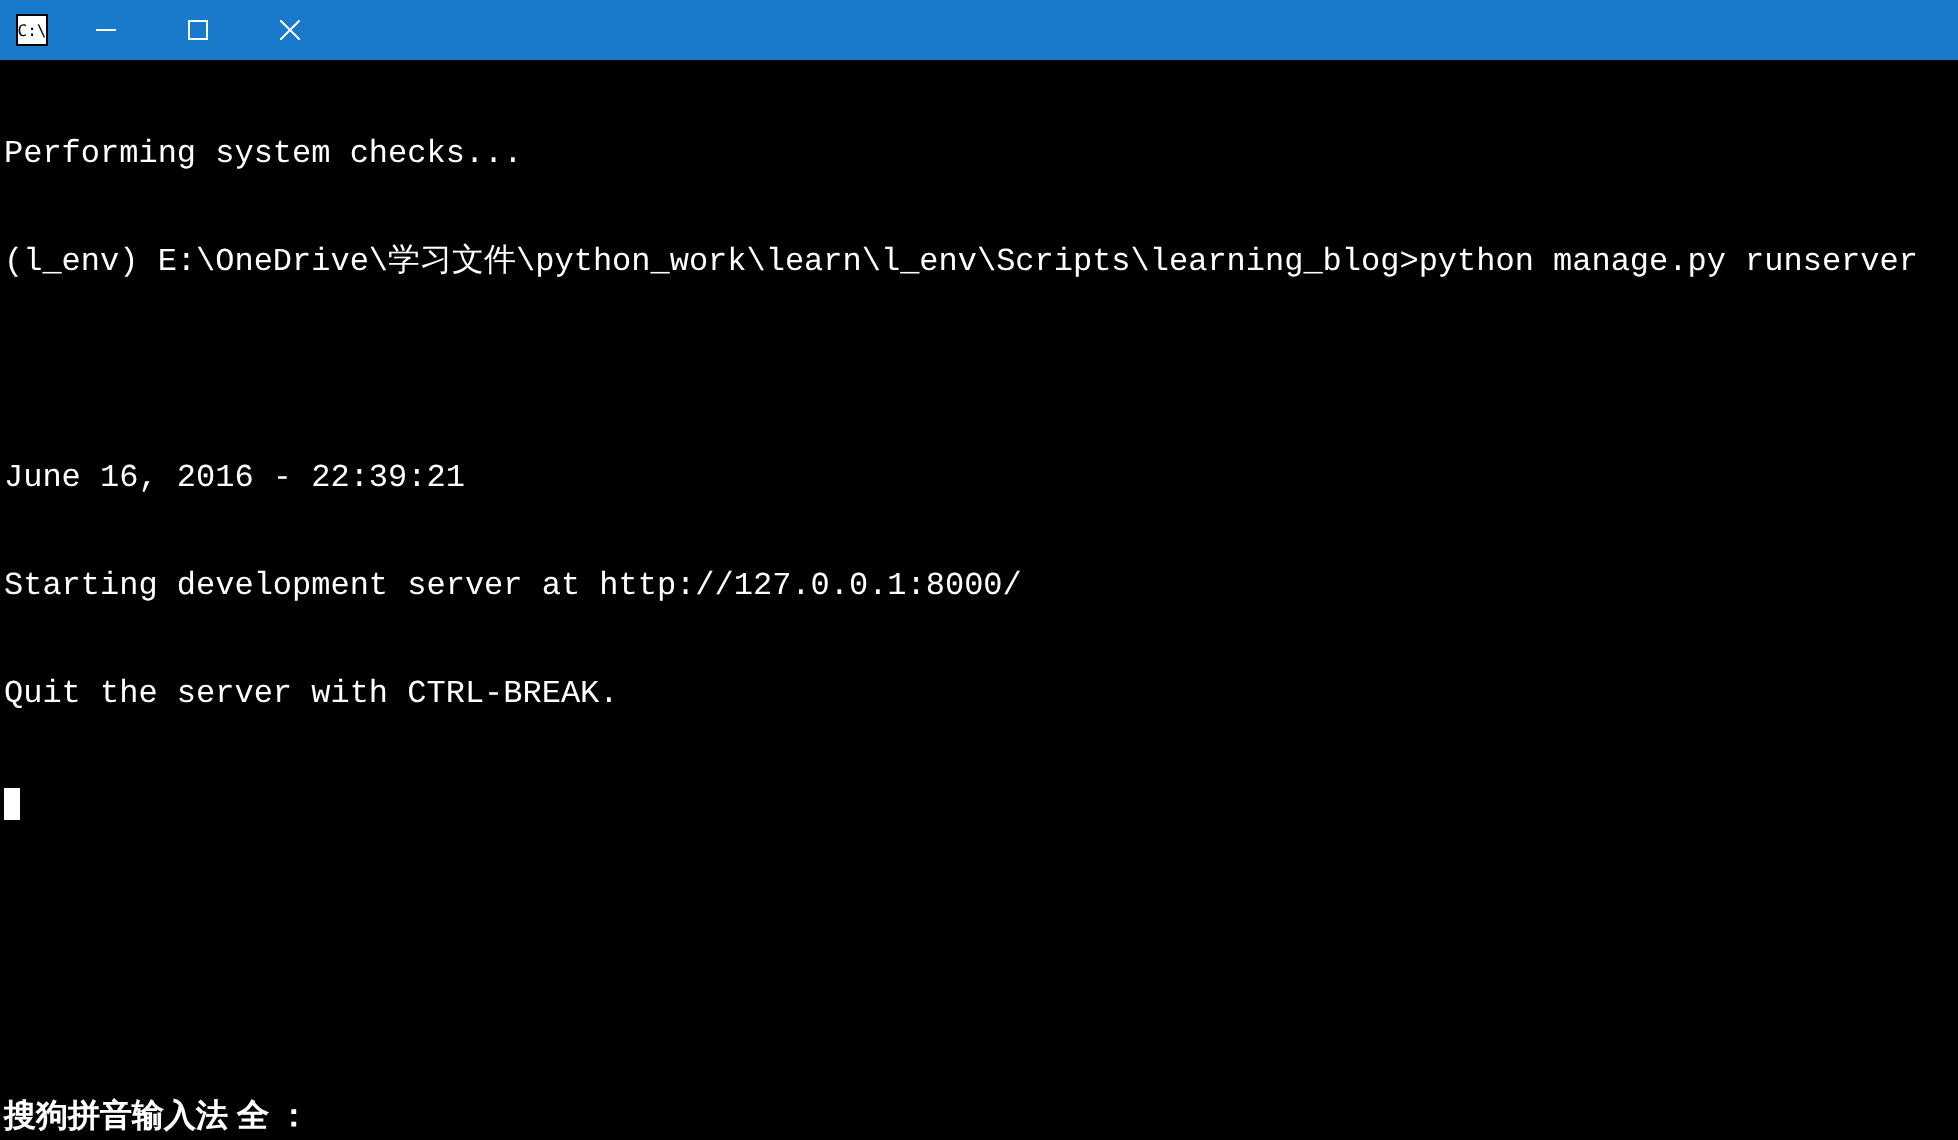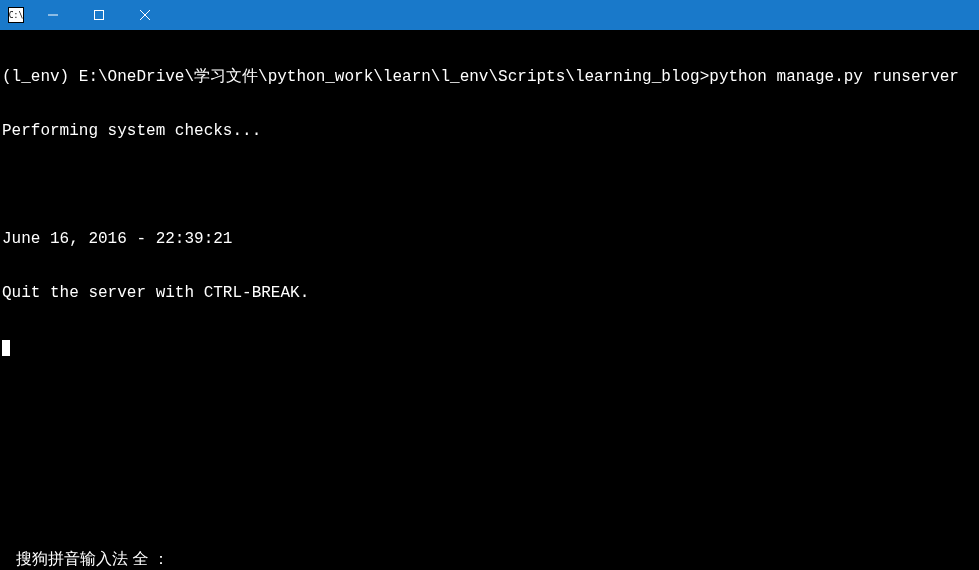--- a/index.html
+++ b/index.html
@@ -85,21 +85,22 @@
     }
     .ime-bar {
       position: absolute;
       bottom: 0;
       left: 0;
       right: 0;
       height: 20px;
       color: #fff;
       font-family: "NSimSun", "SimSun", sans-serif;
       font-size: 16px;
-      padding-left: 16px;
+      padding-left: 2px;
+      font-weight: bold;
     }
   </style>
 </head>
 <body>
 
 <div class="titlebar">
   <div class="titlebar-icon">C:\</div>
   <div class="titlebar-buttons">
     <div class="titlebar-btn">
       <svg viewBox="0 0 10 10">
@@ -114,20 +115,21 @@
     <div class="titlebar-btn close">
       <svg viewBox="0 0 10 10">
           <line x1="0" y1="0" x2="10" y2="10"></line>
           <line x1="10" y1="0" x2="0" y2="10"></line>
         </svg>
     </div>
   </div>
 </div>
 
 <div class="terminal">
+  <div class="term-line">Performing system checks...</div>
   <div class="term-line"><span>(l_env) E:\OneDrive\学习文件\python_work\learn\l_env\Scripts\learning_blog&gt;</span><span>python manage.py runserver</span></div>
-  <div class="term-line">Performing system checks...</div>
   <div class="term-line"></div>
   <div class="term-line">June 16, 2016 - 22:39:21</div>
+  <div class="term-line">Starting development server at http://127.0.0.1:8000/</div>
   <div class="term-line">Quit the server with CTRL-BREAK.</div>
   <div class="term-line"><span class="cursor"></span></div>
   <div class="ime-bar">搜狗拼音输入法 全 ：</div>
 </div>
 
 </body></html>

